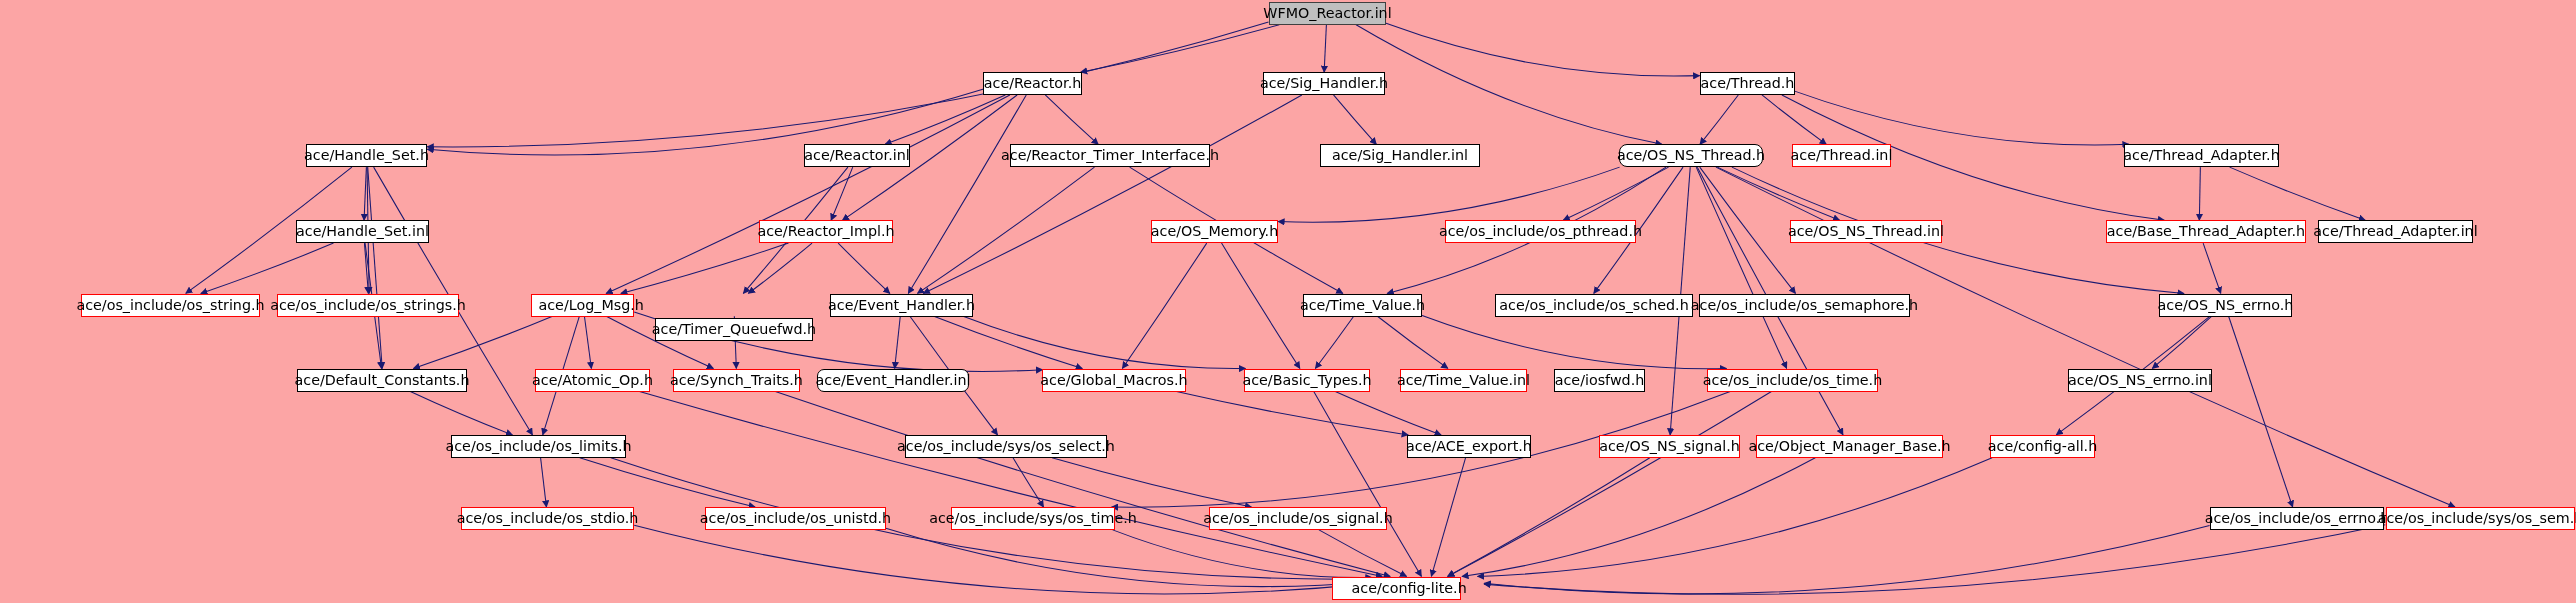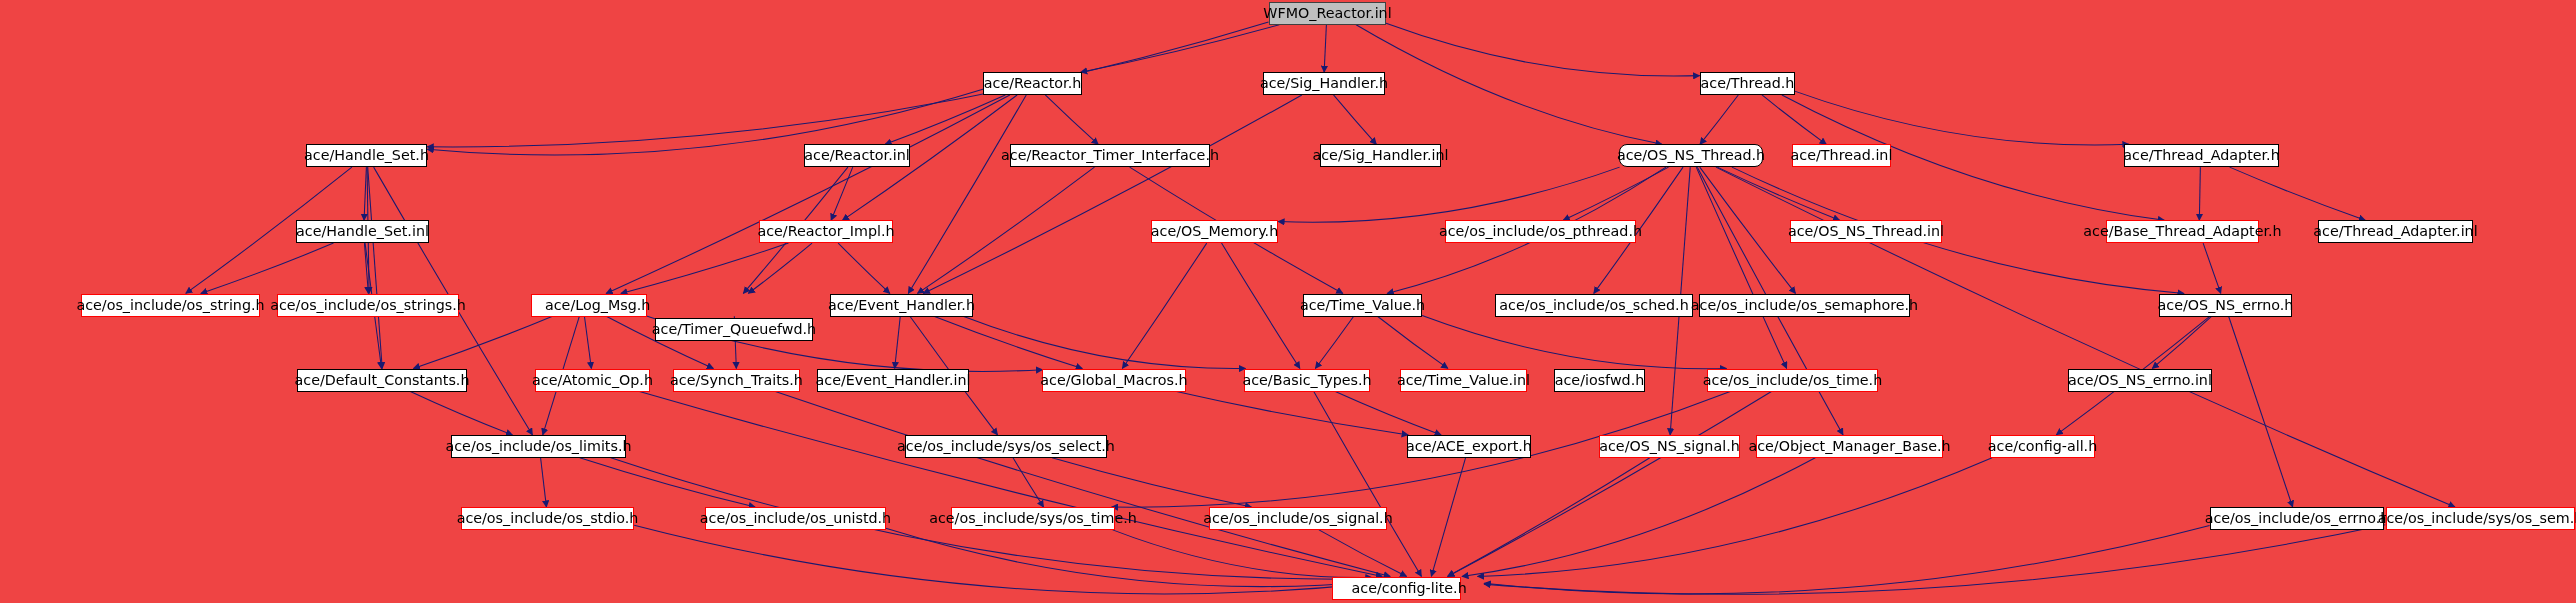--- a/index.html
+++ b/index.html
@@ -1,17 +1,17 @@
 <!DOCTYPE html>
 <html style="font-size:15px"><head>
 <meta charset="utf-8">
 <title>WFMO_Reactor.inl include dependency graph</title>
 <style>
   html,body{margin:0;padding:0;background:#ffffff;}
-  #canvas{position:relative;width:2576px;height:603px;background:#ef4444;
+  #canvas{position:relative;width:2576px;height:603px;background:#fca5a5;
           font-family:"DejaVu Sans","Liberation Sans",sans-serif;overflow:hidden;}
   #edges{position:absolute;left:0;top:0;width:2576px;height:603px;pointer-events:none;}
   .node{position:absolute;box-sizing:border-box;display:flex;align-items:center;
         justify-content:center;white-space:nowrap;background:#ffffff;
         border:1px solid #000000;color:#000000;font-size:14.3px;height:23px;
         line-height:21px;padding:0 5.7px;cursor:pointer;}
   .node.red{border-color:#ff0000;}
   .node.root{background:#bfbfbf;border-color:#404040;}
 </style>
 </head>
@@ -115,44 +115,44 @@
       </g>
   </svg>
   <div id="node-layer">
       <div class="node root" style="left: 1269px; top: 1.9px; width: 117px;">WFMO_Reactor.inl</div>
       <div class="node" style="left: 983px; top: 72px; width: 99px;">ace/Reactor.h</div>
       <div class="node" style="left: 1263px; top: 72px; width: 122px;">ace/Sig_Handler.h</div>
       <div class="node" style="left: 1700px; top: 72px; width: 95px;">ace/Thread.h</div>
       <div class="node" style="left: 306px; top: 144px; width: 121px;">ace/Handle_Set.h</div>
       <div class="node" style="left: 804px; top: 144px; width: 106px;">ace/Reactor.inl</div>
       <div class="node" style="left: 1010px; top: 144px; width: 200px;">ace/Reactor_Timer_Interface.h</div>
-      <div class="node" style="left: 1320px; top: 144px; width: 121px;">ace/Sig_Handler.inl</div>
+      <div class="node" style="left: 1320px; top: 144px; width: 160px;">ace/Sig_Handler.inl</div>
       <div class="node" style="left: 1619px; top: 144px; width: 144px; border-radius: 8px;">ace/OS_NS_Thread.h</div>
       <div class="node red" style="left: 1792px; top: 144px; width: 99px;">ace/Thread.inl</div>
       <div class="node" style="left: 2124px; top: 144px; width: 155px;">ace/Thread_Adapter.h</div>
       <div class="node" style="left: 296px; top: 220px; width: 133px;">ace/Handle_Set.inl</div>
       <div class="node red" style="left: 759px; top: 220px; width: 134px;">ace/Reactor_Impl.h</div>
       <div class="node red" style="left: 1151px; top: 220px; width: 127px;">ace/OS_Memory.h</div>
       <div class="node red" style="left: 1445px; top: 220px; width: 191px;">ace/os_include/os_pthread.h</div>
       <div class="node red" style="left: 1790px; top: 220px; width: 152px;">ace/OS_NS_Thread.inl</div>
-      <div class="node red" style="left: 2106px; top: 220px; width: 153px;">ace/Base_Thread_Adapter.h</div>
+      <div class="node red" style="left: 2106px; top: 220px; width: 200px;">ace/Base_Thread_Adapter.h</div>
       <div class="node" style="left: 2318px; top: 220px; width: 155px;">ace/Thread_Adapter.inl</div>
       <div class="node red" style="left: 81px; top: 294px; width: 179px;">ace/os_include/os_string.h</div>
       <div class="node red" style="left: 277px; top: 294px; width: 182px;">ace/os_include/os_strings.h</div>
-      <div class="node red" style="left: 531px; top: 294px; width: 116px; padding-left: 23px;">ace/Log_Msg.h</div>
+      <div class="node red" style="left: 531px; top: 294px; width: 103px; padding-left: 23px;">ace/Log_Msg.h</div>
       <div class="node" style="left: 655px; top: 294px; width: 158px; margin-top: 24px;">ace/Timer_Queuefwd.h</div>
       <div class="node" style="left: 830px; top: 294px; width: 143px;">ace/Event_Handler.h</div>
       <div class="node" style="left: 1303px; top: 294px; width: 119px;">ace/Time_Value.h</div>
       <div class="node" style="left: 1495px; top: 294px; width: 198px;">ace/os_include/os_sched.h</div>
       <div class="node" style="left: 1699px; top: 294px; width: 211px;">ace/os_include/os_semaphore.h</div>
       <div class="node" style="left: 2159px; top: 294px; width: 133px;">ace/OS_NS_errno.h</div>
       <div class="node" style="left: 297px; top: 369px; width: 170px;">ace/Default_Constants.h</div>
       <div class="node red" style="left: 535px; top: 369px; width: 115px;">ace/Atomic_Op.h</div>
       <div class="node red" style="left: 673px; top: 369px; width: 127px;">ace/Synch_Traits.h</div>
-      <div class="node" style="left: 817px; top: 369px; width: 152px;">ace/Event_Handler.inl</div>
+      <div class="node" style="left: 817px; top: 369px; width: 152px; border-radius: 7px;">ace/Event_Handler.inl</div>
       <div class="node red" style="left: 1042px; top: 369px; width: 144px;">ace/Global_Macros.h</div>
       <div class="node red" style="left: 1244px; top: 369px; width: 126px;">ace/Basic_Types.h</div>
       <div class="node red" style="left: 1400px; top: 369px; width: 127px;">ace/Time_Value.inl</div>
       <div class="node" style="left: 1554px; top: 369px; width: 91px;">ace/iosfwd.h</div>
       <div class="node red" style="left: 1707px; top: 369px; width: 171px;">ace/os_include/os_time.h</div>
       <div class="node" style="left: 2068px; top: 369px; width: 144px;">ace/OS_NS_errno.inl</div>
       <div class="node" style="left: 451px; top: 435px; width: 175px;">ace/os_include/os_limits.h</div>
       <div class="node" style="left: 905px; top: 435px; width: 202px;">ace/os_include/sys/os_select.h</div>
       <div class="node" style="left: 1407px; top: 435px; width: 124px;">ace/ACE_export.h</div>
       <div class="node red" style="left: 1599px; top: 435px; width: 141px;">ace/OS_NS_signal.h</div>

